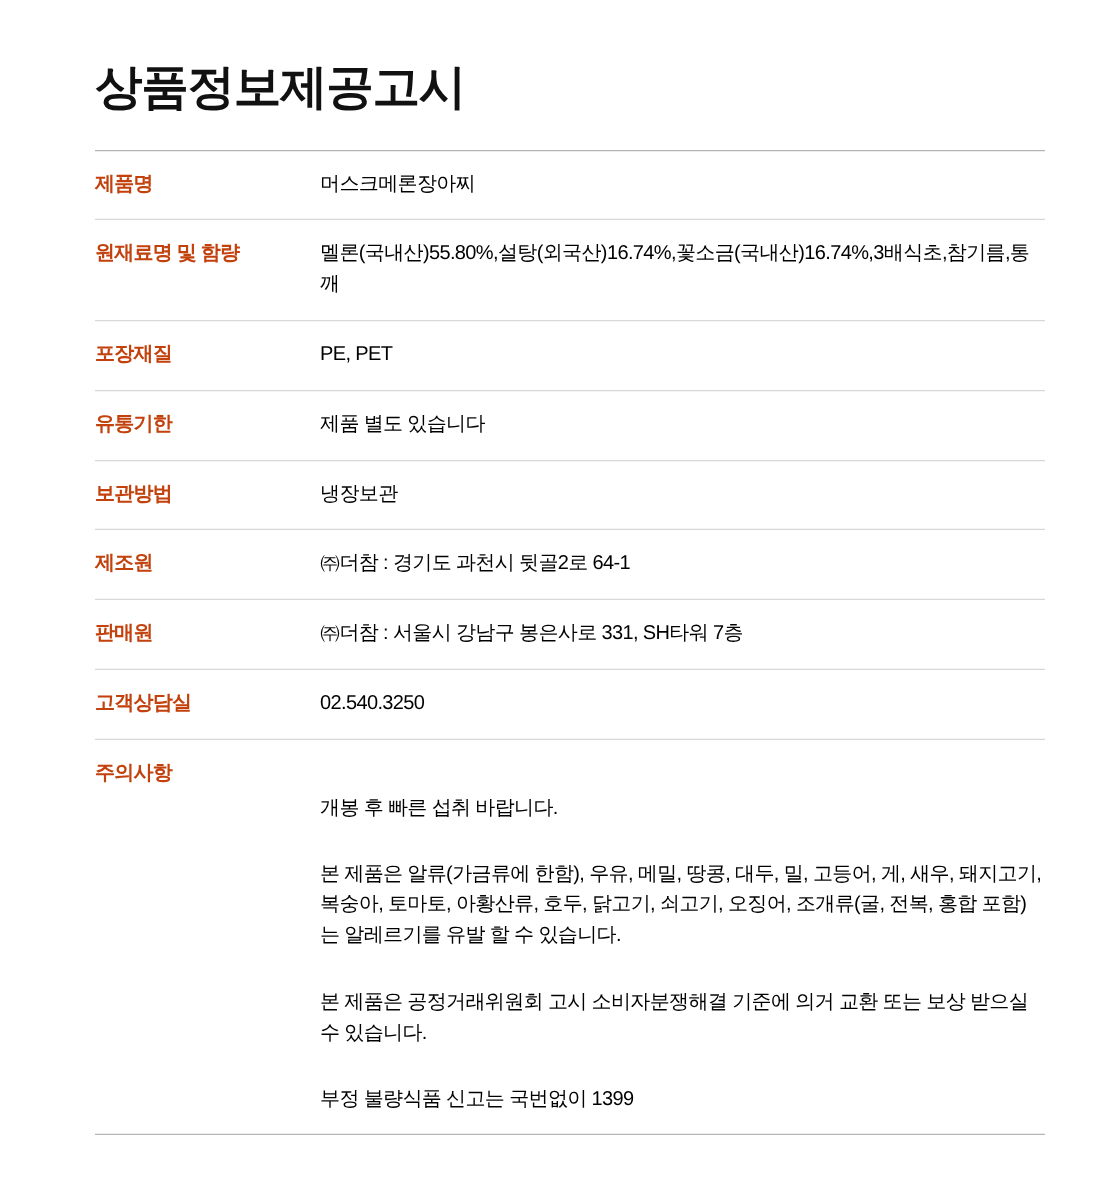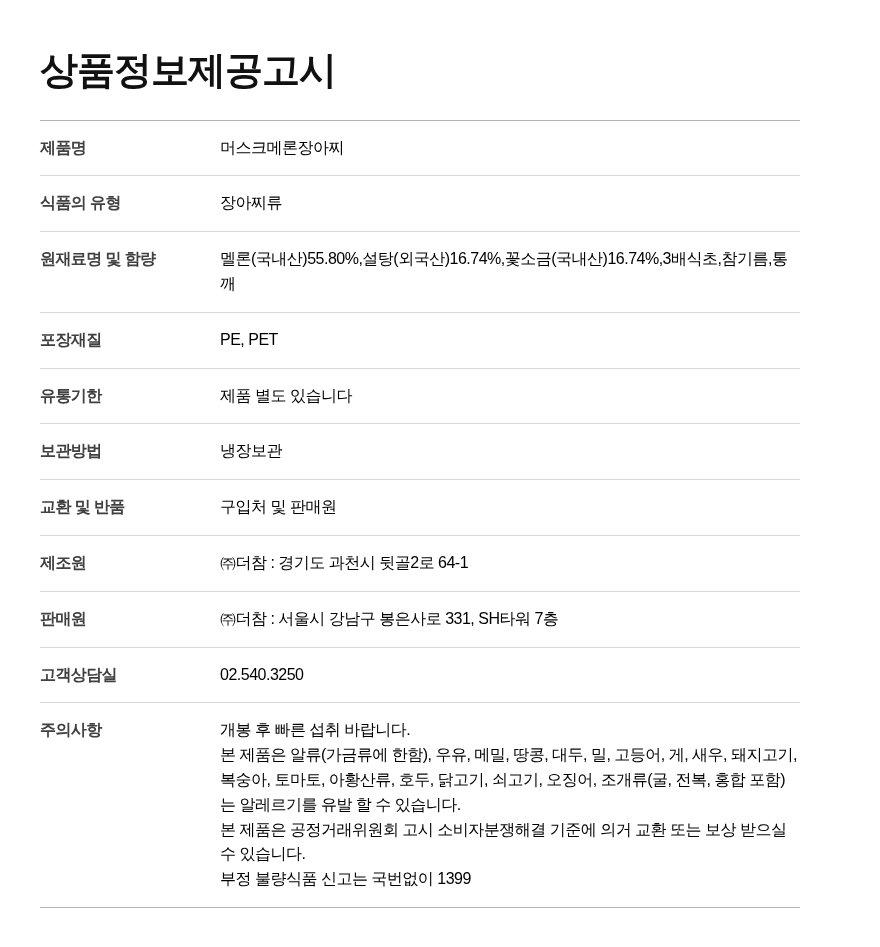--- a/index.html
+++ b/index.html
@@ -11,21 +11,21 @@
     width: 880px;
     height: 947px;
     font-family: "Liberation Sans", "DejaVu Sans", sans-serif;
     color: #1a1a1a;
     -webkit-font-smoothing: antialiased;
   }
   .page {
     width: 748px;
     height: 947px;
     box-sizing: border-box;
-    padding: 0 40px;
+    padding: 0 76px;
     position: relative;
   }
   .doc-title {
     font-size: 38px;
     font-weight: 700;
     letter-spacing: -1px;
     color: #111111;
     padding-top: 48px;
     padding-bottom: 26px;
     line-height: 1.2;
@@ -43,61 +43,58 @@
   }
   table.info-table tr.last-row {
     border-bottom: 1px solid #b5b5b5;
   }
   table.info-table th {
     width: 180px;
     text-align: left;
     vertical-align: top;
     font-size: 16px;
     font-weight: 700;
-    color: #404040;
+    color: #c2410c;
     padding: 15px 0 15px 0;
     letter-spacing: -0.6px;
     line-height: 1.45;
   }
   table.info-table td {
     vertical-align: top;
     font-size: 16px;
     font-weight: 400;
     color: #000000;
     padding: 15px 0 15px 0;
     letter-spacing: -0.5px;
     line-height: 1.55;
   }
   td.notes-cell {
     padding-top: 15px;
     padding-bottom: 19px;
   }
   .note-line {
     display: block;
+    margin-top: 28px;
   }
 </style>
 </head>
 <body>
 
 <div class="page">
 
   <div class="doc-title">상품정보제공고시</div>
 
   <table class="info-table">
     <tbody>
 
       <tr class="first-row">
         <th>제품명</th>
         <td>머스크메론장아찌</td>
       </tr>
 
-      <tr>
-        <th>식품의 유형</th>
-        <td>장아찌류</td>
-      </tr>
 
 
       <tr>
         <th>원재료명 및 함량</th>
         <td>멜론(국내산)55.80%,설탕(외국산)16.74%,꽃소금(국내산)16.74%,3배식초,참기름,통깨</td>
       </tr>
 
       <tr>
         <th>포장재질</th>
         <td>PE, PET</td>
@@ -106,24 +103,20 @@
       <tr>
         <th>유통기한</th>
         <td>제품 별도 있습니다</td>
       </tr>
 
       <tr>
         <th>보관방법</th>
         <td>냉장보관</td>
       </tr>
 
-      <tr>
-        <th>교환 및 반품</th>
-        <td>구입처 및 판매원</td>
-      </tr>
 
       <tr>
         <th>제조원</th>
         <td>㈜더참 : 경기도 과천시 뒷골2로 64-1</td>
       </tr>
 
       <tr>
         <th>판매원</th>
         <td>㈜더참 : 서울시 강남구 봉은사로 331, SH타워 7층</td>
       </tr>

